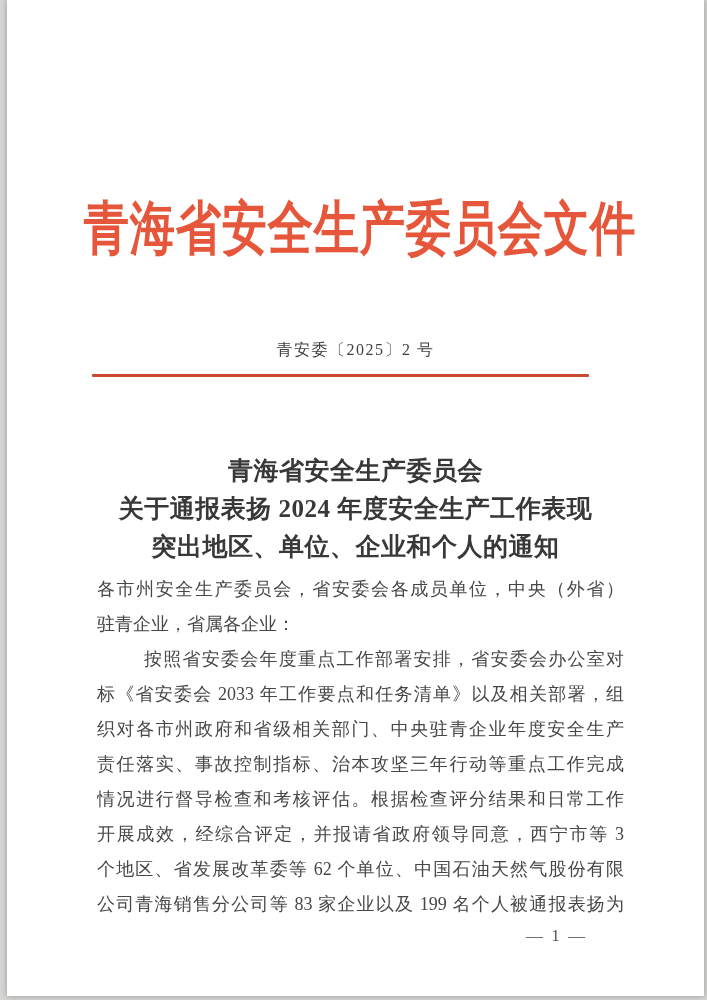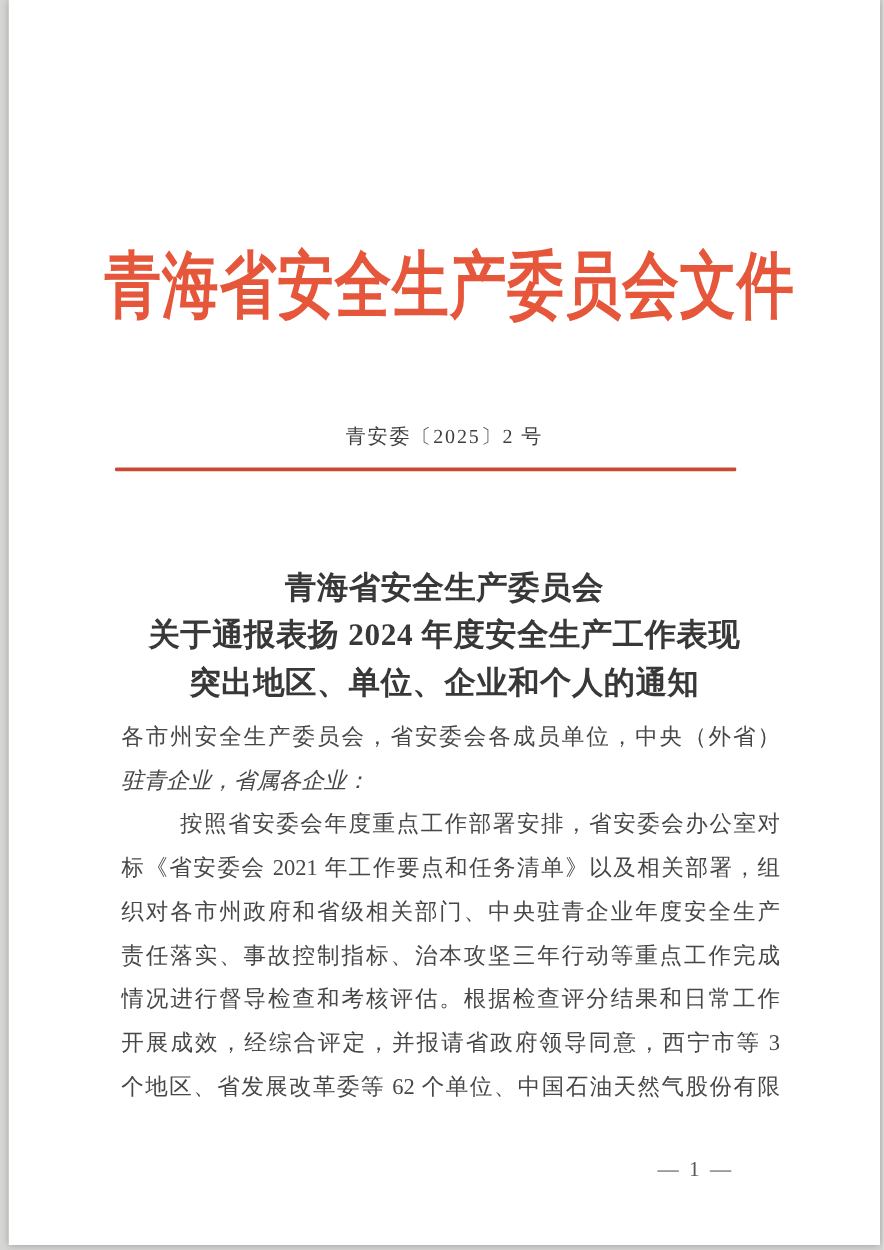--- a/index.html
+++ b/index.html
@@ -84,21 +84,20 @@
   .body-line {
     text-align: justify;
     text-align-last: justify;
     height: 35px;
     overflow: hidden;
     white-space: nowrap;
   }
   .body-line.no-justify {
     text-align: left;
     text-align-last: left;
-    font-style: italic;
   }
   .body-line.indent {
     text-indent: 47px;
   }
   .page-number {
     position: absolute;
     top: 926px;
     left: 519px;
     font-size: 17px;
     color: #565656;
@@ -120,23 +119,24 @@
   <div class="doc-title">
     <div>青海省安全生产委员会</div>
     <div>关于通报表扬 2024 年度安全生产工作表现</div>
     <div>突出地区、单位、企业和个人的通知</div>
   </div>
 
   <div class="body-text">
     <div class="body-line">各市州安全生产委员会，省安委会各成员单位，中央（外省）</div>
     <div class="body-line no-justify">驻青企业，省属各企业：</div>
     <div class="body-line indent">按照省安委会年度重点工作部署安排，省安委会办公室对</div>
-    <div class="body-line">标《省安委会 2021 年工作要点和任务清单》以及相关部署，组</div>
+    <div class="body-line">标《省安委会 2033 年工作要点和任务清单》以及相关部署，组</div>
     <div class="body-line">织对各市州政府和省级相关部门、中央驻青企业年度安全生产</div>
     <div class="body-line">责任落实、事故控制指标、治本攻坚三年行动等重点工作完成</div>
     <div class="body-line">情况进行督导检查和考核评估。根据检查评分结果和日常工作</div>
     <div class="body-line">开展成效，经综合评定，并报请省政府领导同意，西宁市等 3</div>
     <div class="body-line">个地区、省发展改革委等 62 个单位、中国石油天然气股份有限</div>
+    <div class="body-line">公司青海销售分公司等 83 家企业以及 199 名个人被通报表扬为</div>
   </div>
 
   <div class="page-number">— 1 —</div>
 
 </div>
 
 </body></html>

